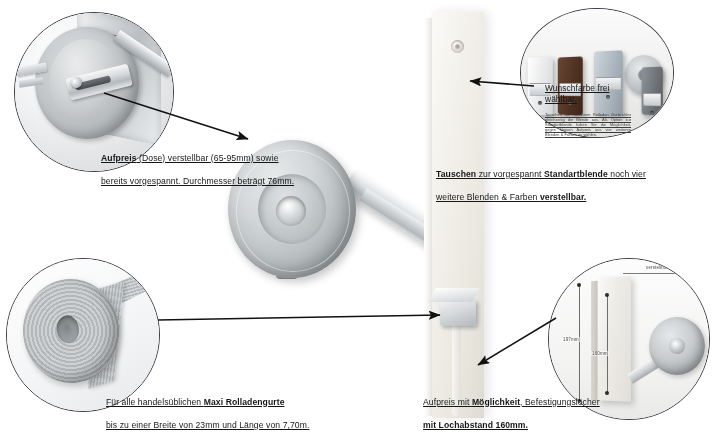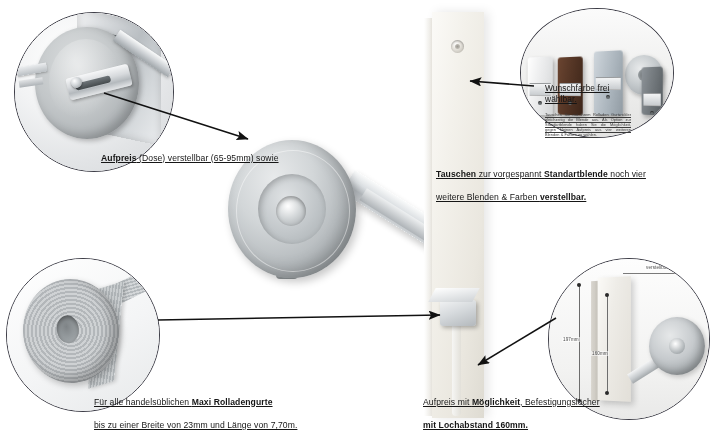--- a/index.html
+++ b/index.html
@@ -379,33 +379,34 @@
       <div class="dim-line" style="left:74px; top:14px; width:62px; height:1px; background:#7a7a7a;"></div>
       <div class="dim-label" style="left:96px; top:6px;">verstellbar</div>
 
       <div class="dim-arm"></div>
       <div class="dim-reel"></div>
     </div>
   </div>
 
   <div class="caption" id="cap-gurtrolle" style="left:101px; top:141px; width:230px;">
     <b>Aufpreis</b><span> (Dose) verstellbar (65-95mm) sowie</span><br>
+    <span>bereits vorgespannt. Durchmesser beträgt 76mm.</span>
   </div>
 
   <div class="caption" id="cap-wunsch-head" style="left:545px; top:83px; width:95px; font-size:8.4px; line-height:11px;">Wunschfarbe frei
 wählbar.</div>
 
   <div class="caption" id="cap-wunsch-body" style="left:545px; top:112px; width:86px; font-size:3.9px; line-height:5.1px; color:#3a3a3a; text-align:justify;">Tauschen Sie mit Ihrem Rolladen Gurtwickler gleichzeitig die Blende aus. Als Option zur Standartblende haben Sie die Möglichkeit, gegen kleinen Aufpreis aus vier weiteren Blenden &amp; Farben zu wählen.</div>
 
   <div class="caption" id="cap-optional" style="left:436px; top:157px; width:240px;">
     <b>Tauschen</b><span> zur vorgespannt </span><b>Standartblende</b><span> noch vier</span><br>
     <span>weitere Blenden &amp; Farben </span><b>verstellbar.</b>
   </div>
 
-  <div class="caption" id="cap-gurte" style="left:94px; top:385px; width:250px;">
+  <div class="caption" id="cap-gurte" style="left:106px; top:385px; width:250px;">
     <span>Für alle handelsüblichen </span><b>Maxi Rolladengurte</b><br>
     <span>bis zu einer Breite von 23mm und Länge von 7,70m.</span>
   </div>
 
   <div class="caption" id="cap-dims" style="left:423px; top:385px; width:250px;">
     <span>Aufpreis mit </span><b>Möglichkeit</b><span>, Befestigungslöcher</span><br>
     <b>mit Lochabstand 160mm.</b>
   </div>
 
   <svg id="arrows" width="720" height="432" viewBox="0 0 720 432">

